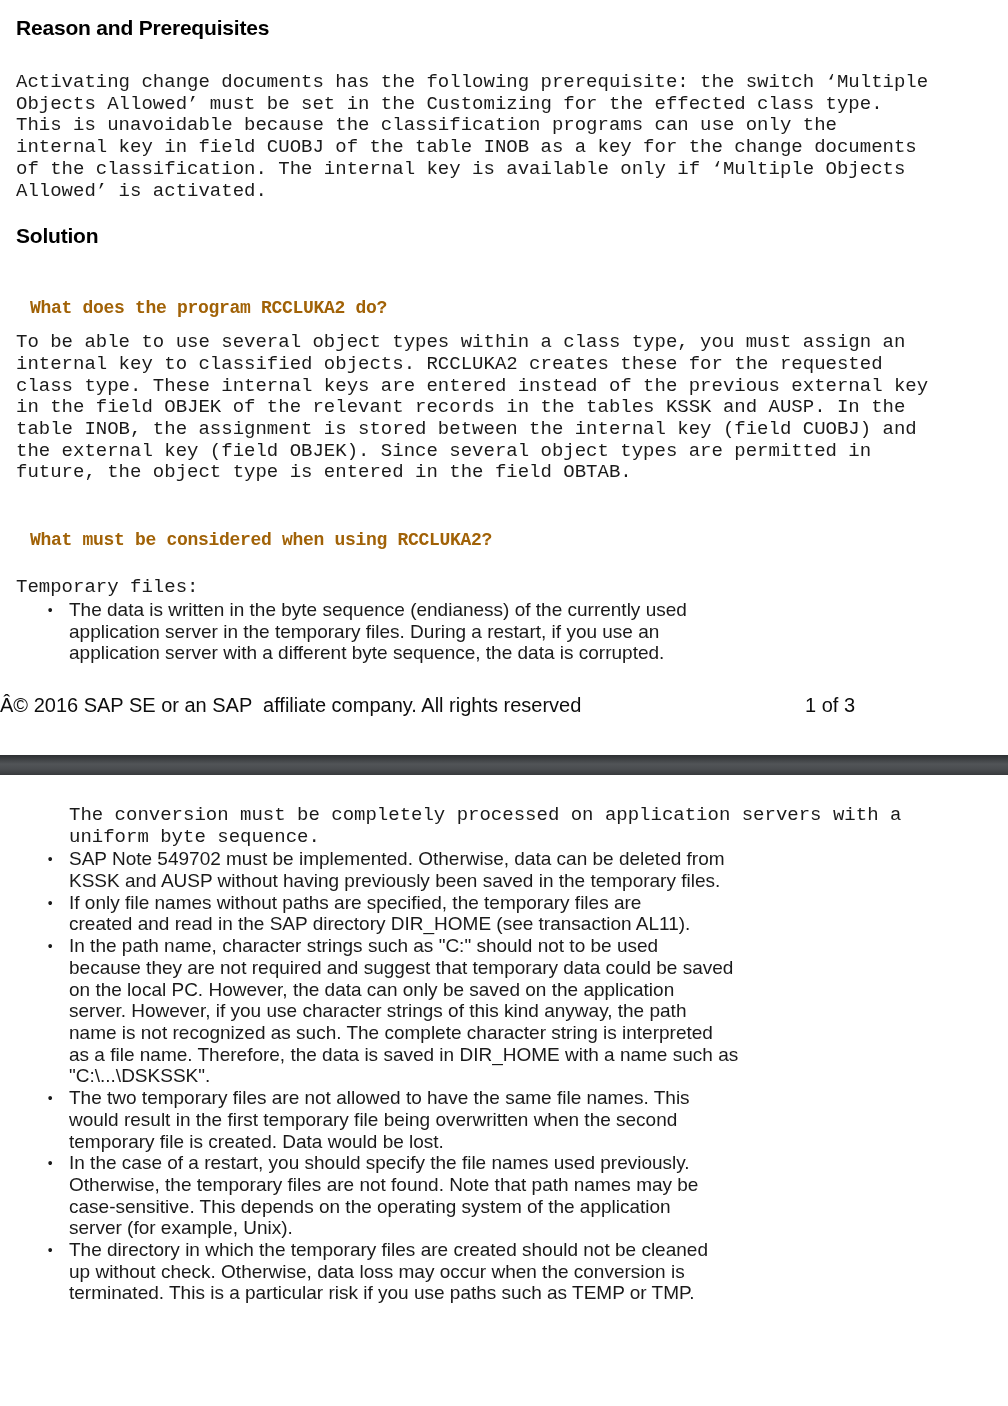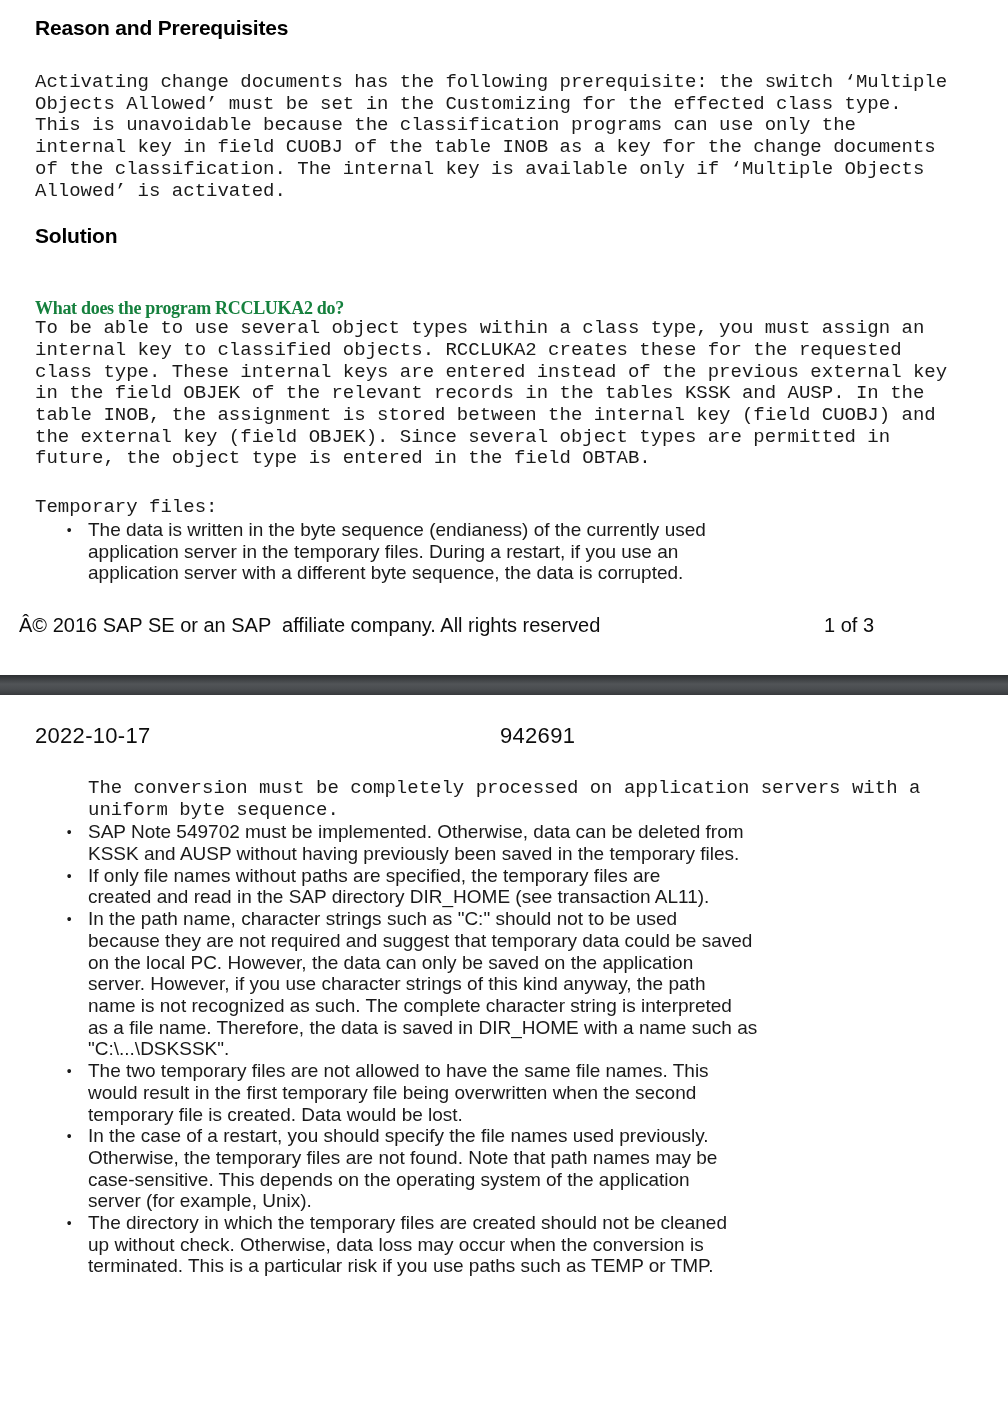--- a/index.html
+++ b/index.html
@@ -9,38 +9,38 @@
   }
   body {
     width: 1008px;
     height: 1406px;
     overflow: hidden;
     color: #161616;
     font-family: "Liberation Sans", sans-serif;
   }
   .doc { width: 1008px; height: 1406px; position: relative; }
 
-  .pg { padding-left: 35px; padding-right: 30px; }
+  .pg { padding-left: 16px; padding-right: 30px; }
 
   h1 {
     margin: 0;
     font-family: "Liberation Sans", sans-serif;
     font-weight: bold;
     font-size: 21px;
     line-height: 24px;
     color: #000000;
     letter-spacing: -0.2px;
   }
   h2 {
-    margin: 0;
-    font-family: Liberation Serif, serif;
+    margin: 14px;
+    font-family: Liberation Mono, monospace;
     font-weight: bold;
     font-size: 18px;
     line-height: 20px;
-    color: #15803d;
+    color: #a16207;
     letter-spacing: -0.3px;
   }
   .mono {
     margin: 0;
     font-family: "Liberation Mono", "DejaVu Sans Mono", monospace;
     font-size: 19px;
     line-height: 21.7px;
     white-space: pre;
     color: #1a1a1a;
   }
@@ -135,44 +135,41 @@
 
     <h2 class="h2-q1">What does the program RCCLUKA2 do?</h2>
     <p class="mono para-q1">To be able to use several object types within a class type, you must assign an
 internal key to classified objects. RCCLUKA2 creates these for the requested
 class type. These internal keys are entered instead of the previous external key
 in the field OBJEK of the relevant records in the tables KSSK and AUSP. In the
 table INOB, the assignment is stored between the internal key (field CUOBJ) and
 the external key (field OBJEK). Since several object types are permitted in
 future, the object type is entered in the field OBTAB.</p>
 
+    <h2 class="h2-q2">What must be considered when using RCCLUKA2?</h2>
     <p class="mono tempfiles">Temporary files:</p>
 
     <ul class="blist p1list">
       <li>
         <span class="b">•</span>
         <span class="t">The data is written in the byte sequence (endianess) of the currently used
 application server in the temporary files. During a restart, if you use an
 application server with a different byte sequence, the data is corrupted.</span>
       </li>
     </ul>
 
     <div class="footer">
       <span class="copy">Â© 2016 SAP SE or an SAP  affiliate company. All rights reserved</span>
       <span class="pnum">1 of 3</span>
     </div>
   </section>
 
   <div class="divider"></div>
 
   <section class="pg">
-    <div class="p2header">
-      <span class="date">2022-10-17</span>
-      <span class="note">942691</span>
-    </div>
 
     <p class="mono cont">The conversion must be completely processed on application servers with a
 uniform byte sequence.</p>
 
     <ul class="blist p2list">
       <li>
         <span class="b">•</span>
         <span class="t">SAP Note 549702 must be implemented. Otherwise, data can be deleted from
 KSSK and AUSP without having previously been saved in the temporary files.</span>
       </li>

